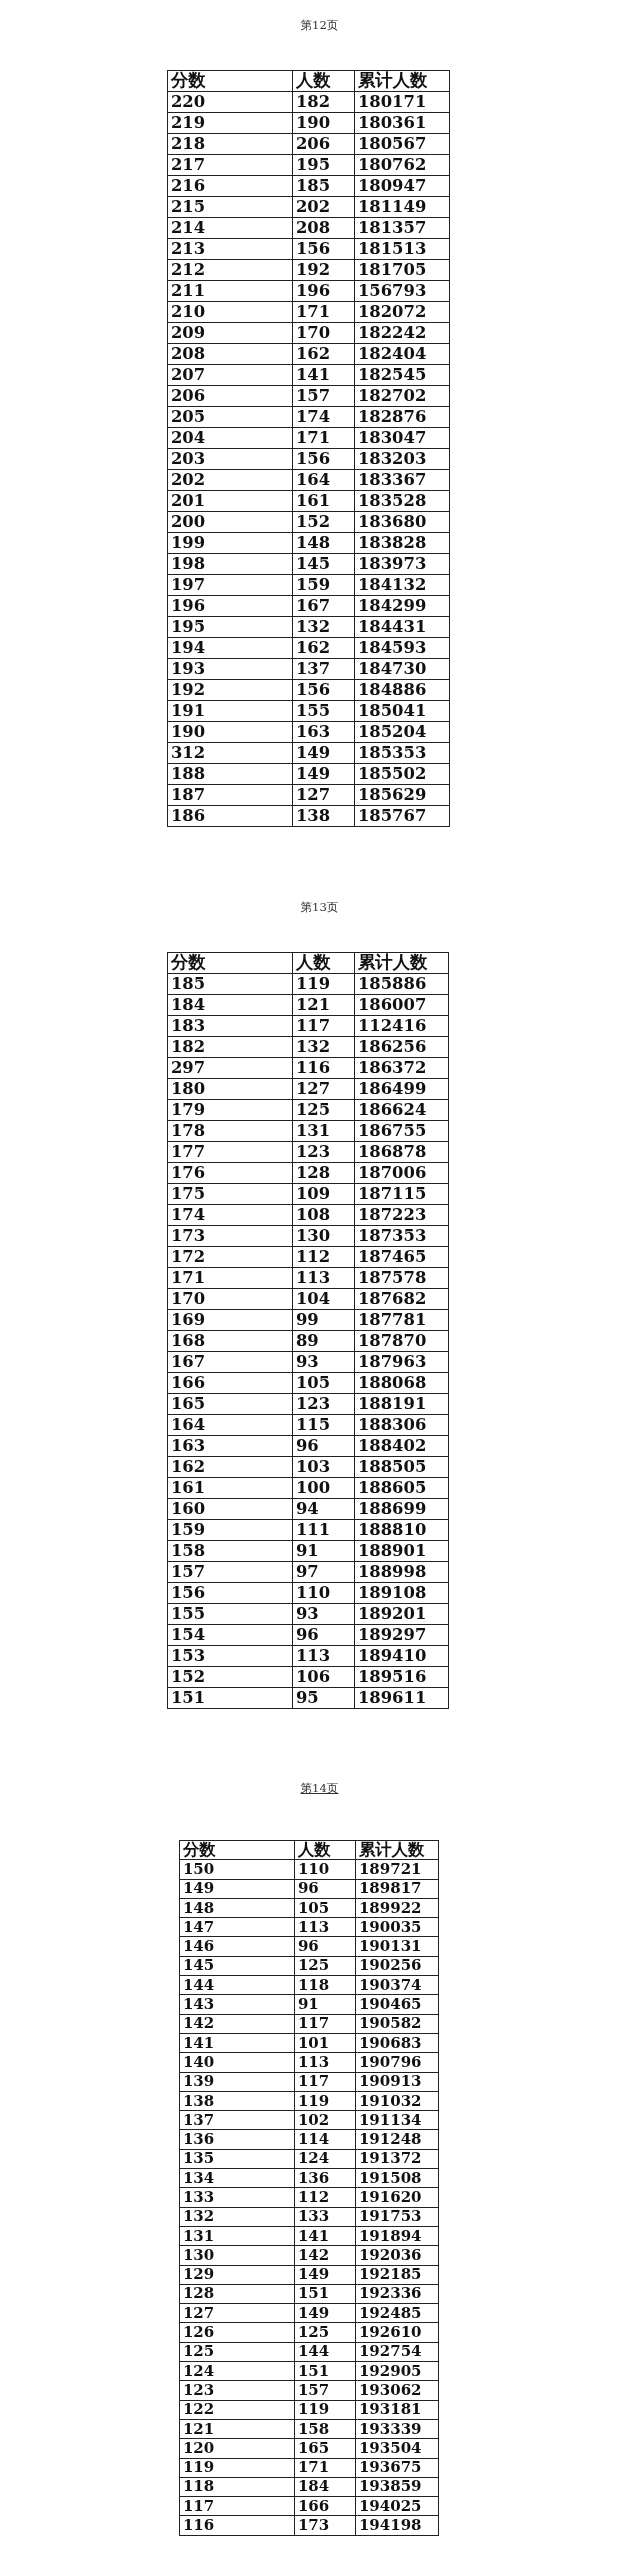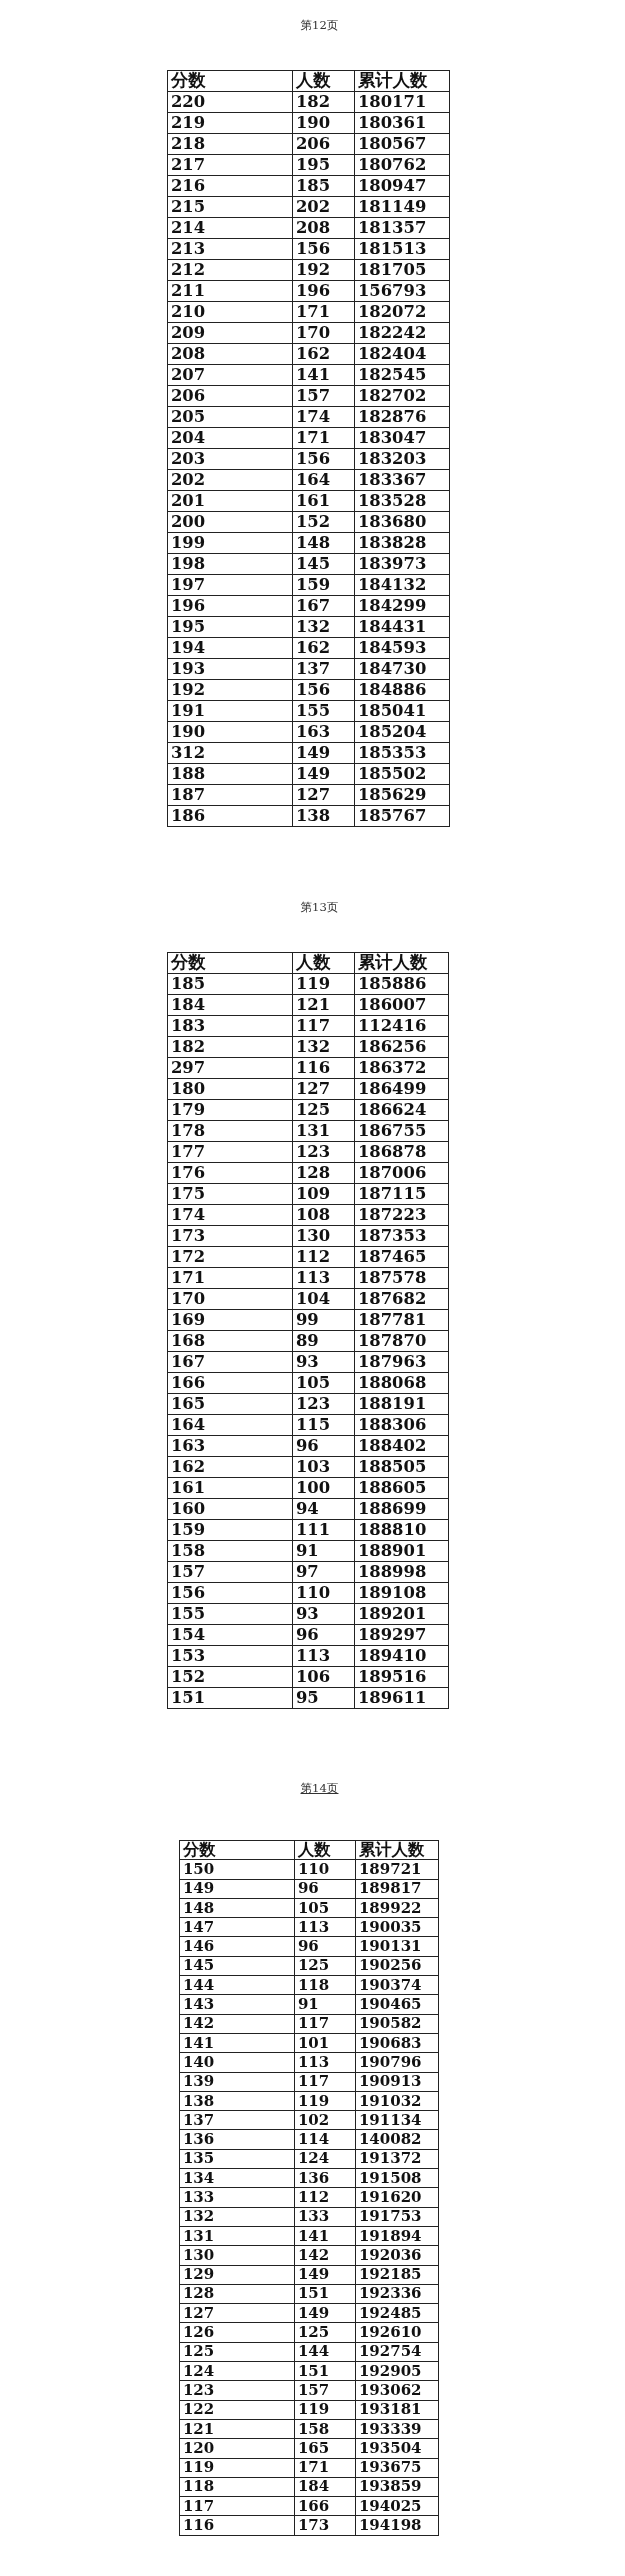--- a/index.html
+++ b/index.html
@@ -479,21 +479,21 @@
         <td>191032</td>
       </tr>
       <tr>
         <td>137</td>
         <td>102</td>
         <td>191134</td>
       </tr>
       <tr>
         <td>136</td>
         <td>114</td>
-        <td>140082</td>
+        <td>191248</td>
       </tr>
       <tr>
         <td>135</td>
         <td>124</td>
         <td>191372</td>
       </tr>
       <tr>
         <td>134</td>
         <td>136</td>
         <td>191508</td>

